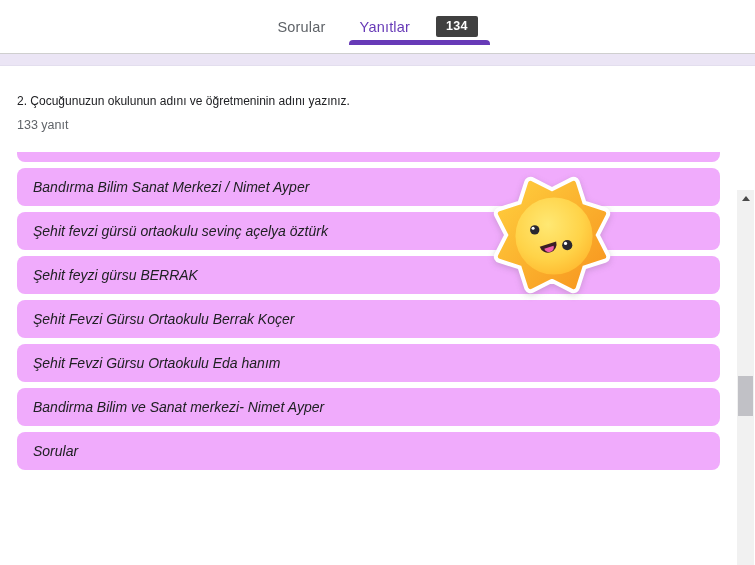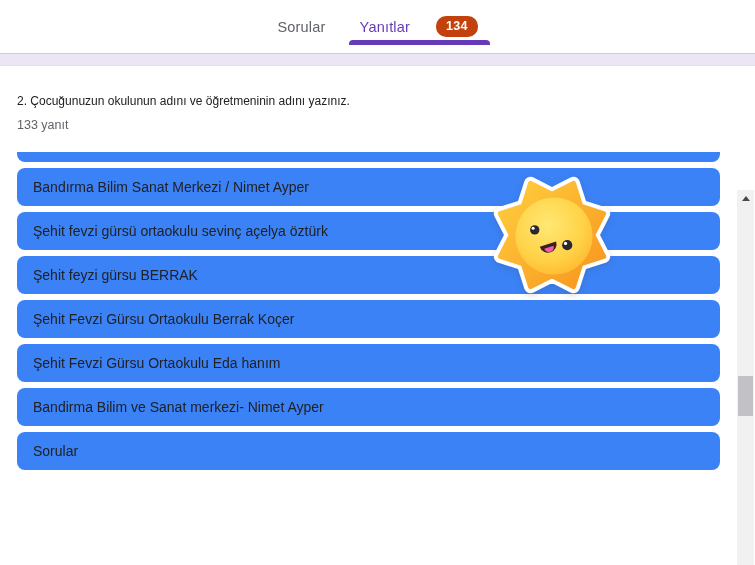--- a/index.html
+++ b/index.html
@@ -7,40 +7,40 @@
               font-family:"Liberation Sans", sans-serif; }
 
   
   .tabbar { position:relative; height:54px; background:#fff;
             border-bottom:1px solid #cfcfcf;
             display:flex; justify-content:center; align-items:center; gap:34px; }
   .tab { font-size:14.5px; font-weight:500; letter-spacing:.2px; cursor:pointer; }
   .tab-inactive { color:#5f6368; }
   .tab-active { color:#673ab7; position:relative;
                 display:flex; align-items:center; gap:26px; }
-  .tab-badge { background:#c2410c; color:#fff; font-size:12.5px; font-weight:700;
-               padding:3px 10px; border-radius:10px; line-height:1.2; }
+  .tab-badge { background:#404040; color:#fff; font-size:12.5px; font-weight:700;
+               padding:3px 10px; border-radius:2px; line-height:1.2; }
   .tab-underline { position:absolute; left:-11px; right:-12px; bottom:-8px;
                    height:5px; background:#673ab7; border-radius:4px 4px 0 0; }
 
   
   .bg-strip { height:12px; background:#ebe5f5; border-bottom:1px solid #e3deee; }
 
   
   .content { position:relative; height:514px; background:#fff; }
   .q-title { margin:28px 24px 0 17px; font-size:12px; line-height:1.2;
              color:#202124; font-weight:400; }
   .q-count { margin:10px 17px 0 17px; font-size:12.5px; color:#5f6368; }
 
   
   .list-viewport { margin:20px 0 0 17px; width:703px; height:406px;
                    overflow:hidden; position:relative; }
-  .row { height:38px; margin-top:6px; background:#3b82f6; border-radius:8px;
+  .row { height:38px; margin-top:6px; background:#f0abfc; border-radius:8px;
          display:flex; align-items:center; padding:0 16px;
-         font-size:14px; color:#202124; }
+         font-size:14px; color:#202124;font-style:italic; }
   .row-partial { margin-top:-28px; }
 
   
   .scrollbar { position:absolute; top:96px; right:1px; width:17px; height:406px;
                background:#f1f1f1; }
   .sb-btn { position:absolute; left:0; width:17px; height:17px;
             display:flex; align-items:center; justify-content:center; cursor:pointer; }
   .sb-btn.up { top:0; }
   .sb-btn.down { bottom:0; }
   .tri-up { width:0; height:0; border-left:4px solid transparent;

